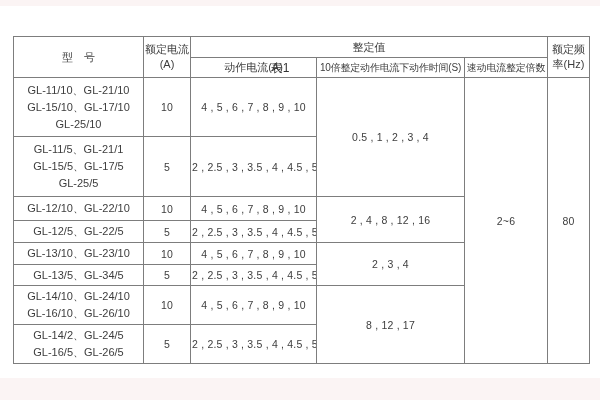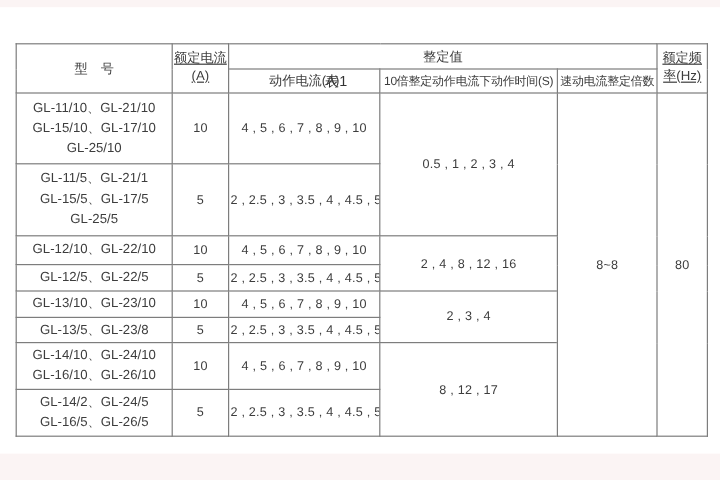--- a/index.html
+++ b/index.html
@@ -34,21 +34,21 @@
   tr.r2 td{height:59px;}
   tr.r3 td{height:23px;}
   tr.r4 td{height:21px;}
   tr.r5 td{height:21px;}
   tr.r6 td{height:20px;}
   tr.r7 td{height:38px;}
   tr.r8 td{height:38px;}
   td.model span{display:block;line-height:17px;white-space:nowrap;}
   td.num{white-space:nowrap;font-size:10.5px;letter-spacing:0.2px;}
   td.smallhdr{white-space:nowrap;font-size:10px;letter-spacing:-0.2px;}
-  td.wrapcell{line-height:15px;padding:0 4px;text-decoration:underline;}
+  td.wrapcell{line-height:15px;padding:0 4px;}
   td.hdr{font-size:11px;}
 </style>
 </head>
 <body>
 
 <div class="content-band"></div>
 
 <div class="page-title">表1</div>
 
 <div class="table-wrap">
@@ -76,21 +76,21 @@
 
   <tr class="r1">
     <td class="model">
       <span>GL-11/10、GL-21/10</span>
       <span>GL-15/10、GL-17/10</span>
       <span>GL-25/10</span>
     </td>
     <td class="num">10</td>
     <td class="num">4 , 5 , 6 , 7 , 8 , 9 , 10</td>
     <td class="num" rowspan="2">0.5 , 1 , 2 , 3 , 4</td>
-    <td class="num" rowspan="8">8~8</td>
+    <td class="num" rowspan="8">2~6</td>
     <td class="num" rowspan="8">80</td>
   </tr>
 
   <tr class="r2">
     <td class="model">
       <span>GL-11/5、GL-21/1</span>
       <span>GL-15/5、GL-17/5</span>
       <span>GL-25/5</span>
     </td>
     <td class="num">5</td>
@@ -118,21 +118,21 @@
     <td class="model">
       <span>GL-13/10、GL-23/10</span>
     </td>
     <td class="num">10</td>
     <td class="num">4 , 5 , 6 , 7 , 8 , 9 , 10</td>
     <td class="num" rowspan="2">2 , 3 , 4</td>
   </tr>
 
   <tr class="r6">
     <td class="model">
-      <span>GL-13/5、GL-23/8</span>
+      <span>GL-13/5、GL-34/5</span>
     </td>
     <td class="num">5</td>
     <td class="num">2 , 2.5 , 3 , 3.5 , 4 , 4.5 , 5</td>
   </tr>
 
   <tr class="r7">
     <td class="model">
       <span>GL-14/10、GL-24/10</span>
       <span>GL-16/10、GL-26/10</span>
     </td>

